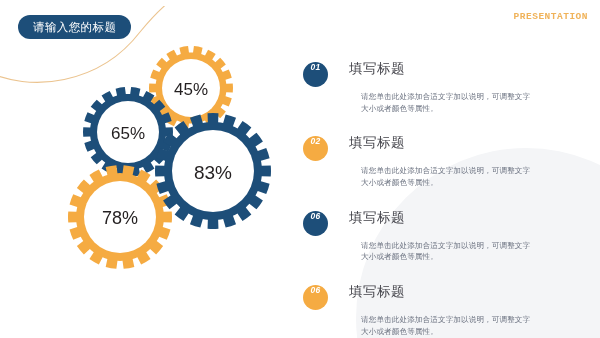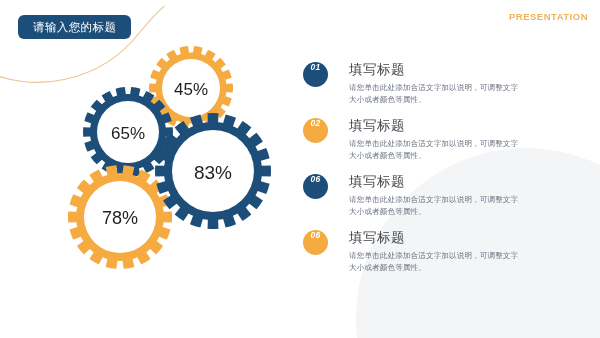--- a/index.html
+++ b/index.html
@@ -46,38 +46,39 @@
   .title-pill {
     position: absolute;
     left: 18px;
     top: 15px;
     height: 24px;
     padding: 0 15px;
     display: flex;
     align-items: center;
     justify-content: center;
     background: #1d4e79;
-    border-radius: 6px;
+    border-radius: 12px;
     z-index: 5;
   }
   .title-pill-text {
     color: #ffffff;
     font-size: 11.5px;
     letter-spacing: 0.4px;
     white-space: nowrap;
     font-weight: 500;
   }
 
   .logo {
     position: absolute;
     right: 12px;
     top: 11px;
     text-align: right;
     z-index: 5;
     line-height: 1.18;
+    font-family: Liberation Mono, monospace;
   }
   .logo-line1, .logo-line2 {
     color: #f0b35a;
     font-size: 9.5px;
     font-weight: bold;
     letter-spacing: 0.5px;
   }
 
   
   .gears {
@@ -133,27 +134,28 @@
     margin-left: 21px;
     padding-top: 0px;
   }
   .item-title {
     font-size: 13.5px;
     color: #3f3f46;
     font-weight: 500;
     letter-spacing: 0.5px;
     line-height: 1.25;
     margin: 0 0 3px 0;
+    font-family: Liberation Mono, monospace;
   }
   .item-desc {
     font-size: 7.6px;
     color: #6b7280;
     line-height: 1.55;
     letter-spacing: 0.1px;
-    margin: 0;
+    margin: 12px;
     max-width: 175px;
   }
 </style>
 </head>
 <body>
 
 <div class="slide">
 
   <div class="bg-circle"></div>
 

